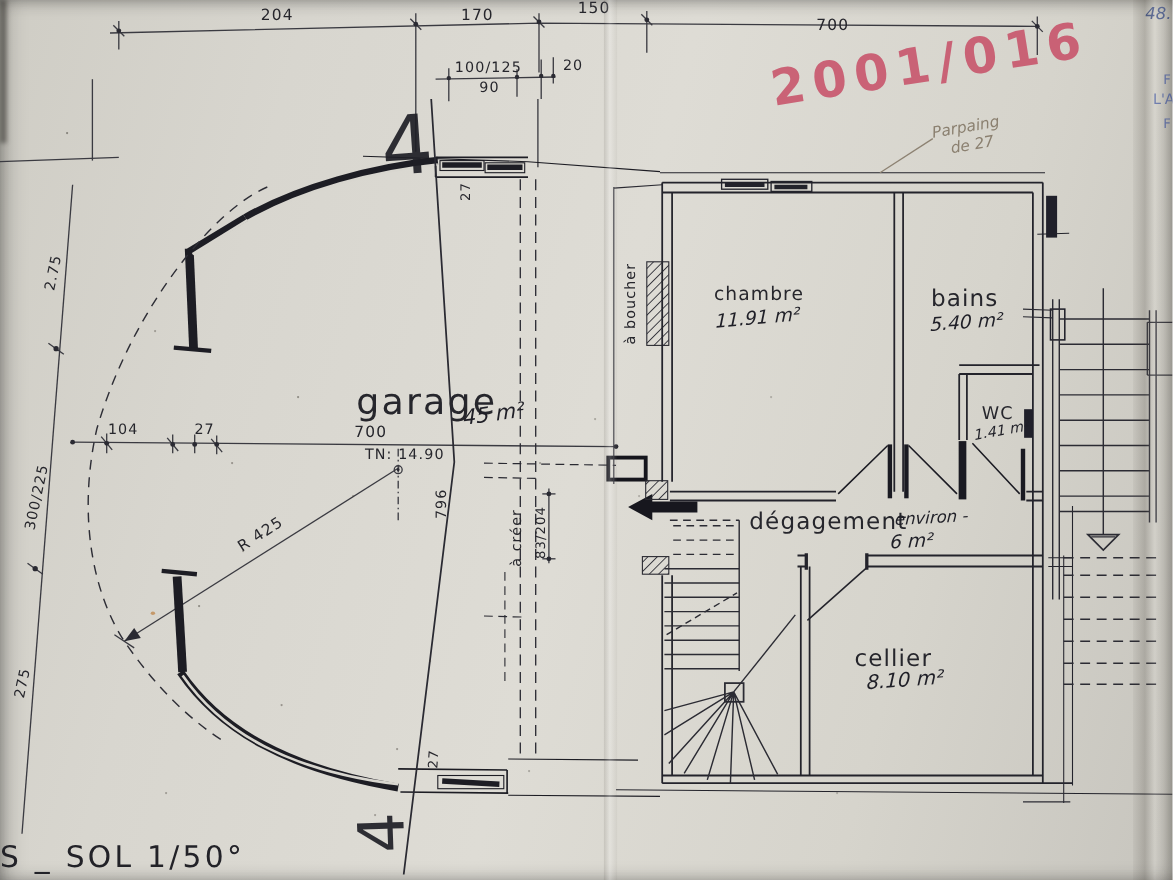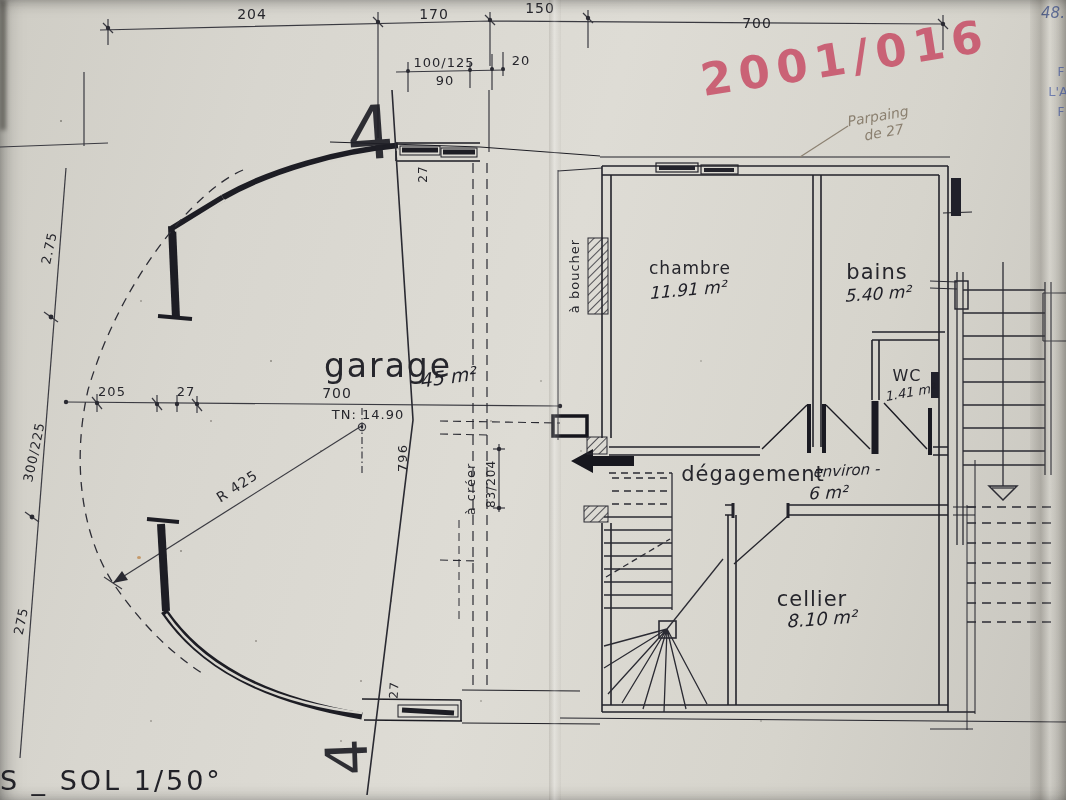--- a/index.html
+++ b/index.html
@@ -246,21 +246,21 @@
   <div class="lbl hand" style="left:829px;top:493px;font-size:17px;transform:translate(-50%,-50%) rotate(-3deg) skewX(-6deg);">6 m²</div>
   <div class="lbl print" style="left:812px;top:599px;font-size:21px;">cellier</div>
   <div class="lbl hand" style="left:823px;top:619px;font-size:18px;transform:translate(-50%,-50%) rotate(-4deg) skewX(-6deg);">8.10 m²</div>
 
   <div class="lbl print" style="left:574px;top:276px;font-size:13px;transform:translate(-50%,-50%) rotate(-90deg);">à boucher</div>
   <div class="lbl print" style="left:470px;top:489px;font-size:13px;transform:translate(-50%,-50%) rotate(-90deg);">à créer</div>
   <div class="lbl print" style="left:491px;top:484px;font-size:12px;transform:translate(-50%,-50%) rotate(-90deg);">83/204</div>
   <div class="lbl print" style="left:368px;top:414px;font-size:13px;">TN: 14.90</div>
   <div class="lbl print" style="left:237px;top:486px;font-size:14px;transform:translate(-50%,-50%) rotate(-33deg);">R 425</div>
 
-  <div class="lbl print" style="left:112px;top:391px;font-size:13px;">205</div>
+  <div class="lbl print" style="left:112px;top:391px;font-size:13px;">104</div>
   <div class="lbl print" style="left:186px;top:391px;font-size:13px;">27</div>
   <div class="lbl print" style="left:337px;top:393px;font-size:14px;">700</div>
   <div class="lbl print" style="left:402px;top:458px;font-size:13px;transform:translate(-50%,-50%) rotate(-90deg);">796</div>
   <div class="lbl print" style="left:423px;top:174px;font-size:12px;transform:translate(-50%,-50%) rotate(-90deg);">27</div>
   <div class="lbl print" style="left:394px;top:690px;font-size:12px;transform:translate(-50%,-50%) rotate(-86deg);">27</div>
   <div class="lbl print" style="left:49px;top:248px;font-size:13px;transform:translate(-50%,-50%) rotate(-78deg);">2.75</div>
   <div class="lbl print" style="left:34px;top:452px;font-size:13px;transform:translate(-50%,-50%) rotate(-78deg);">300/225</div>
   <div class="lbl print" style="left:21px;top:621px;font-size:13px;transform:translate(-50%,-50%) rotate(-78deg);">275</div>
 
   <div class="lbl big4" style="left:370px;top:133px;font-size:74px;transform:translate(-50%,-50%) rotate(-4deg);">4</div>

